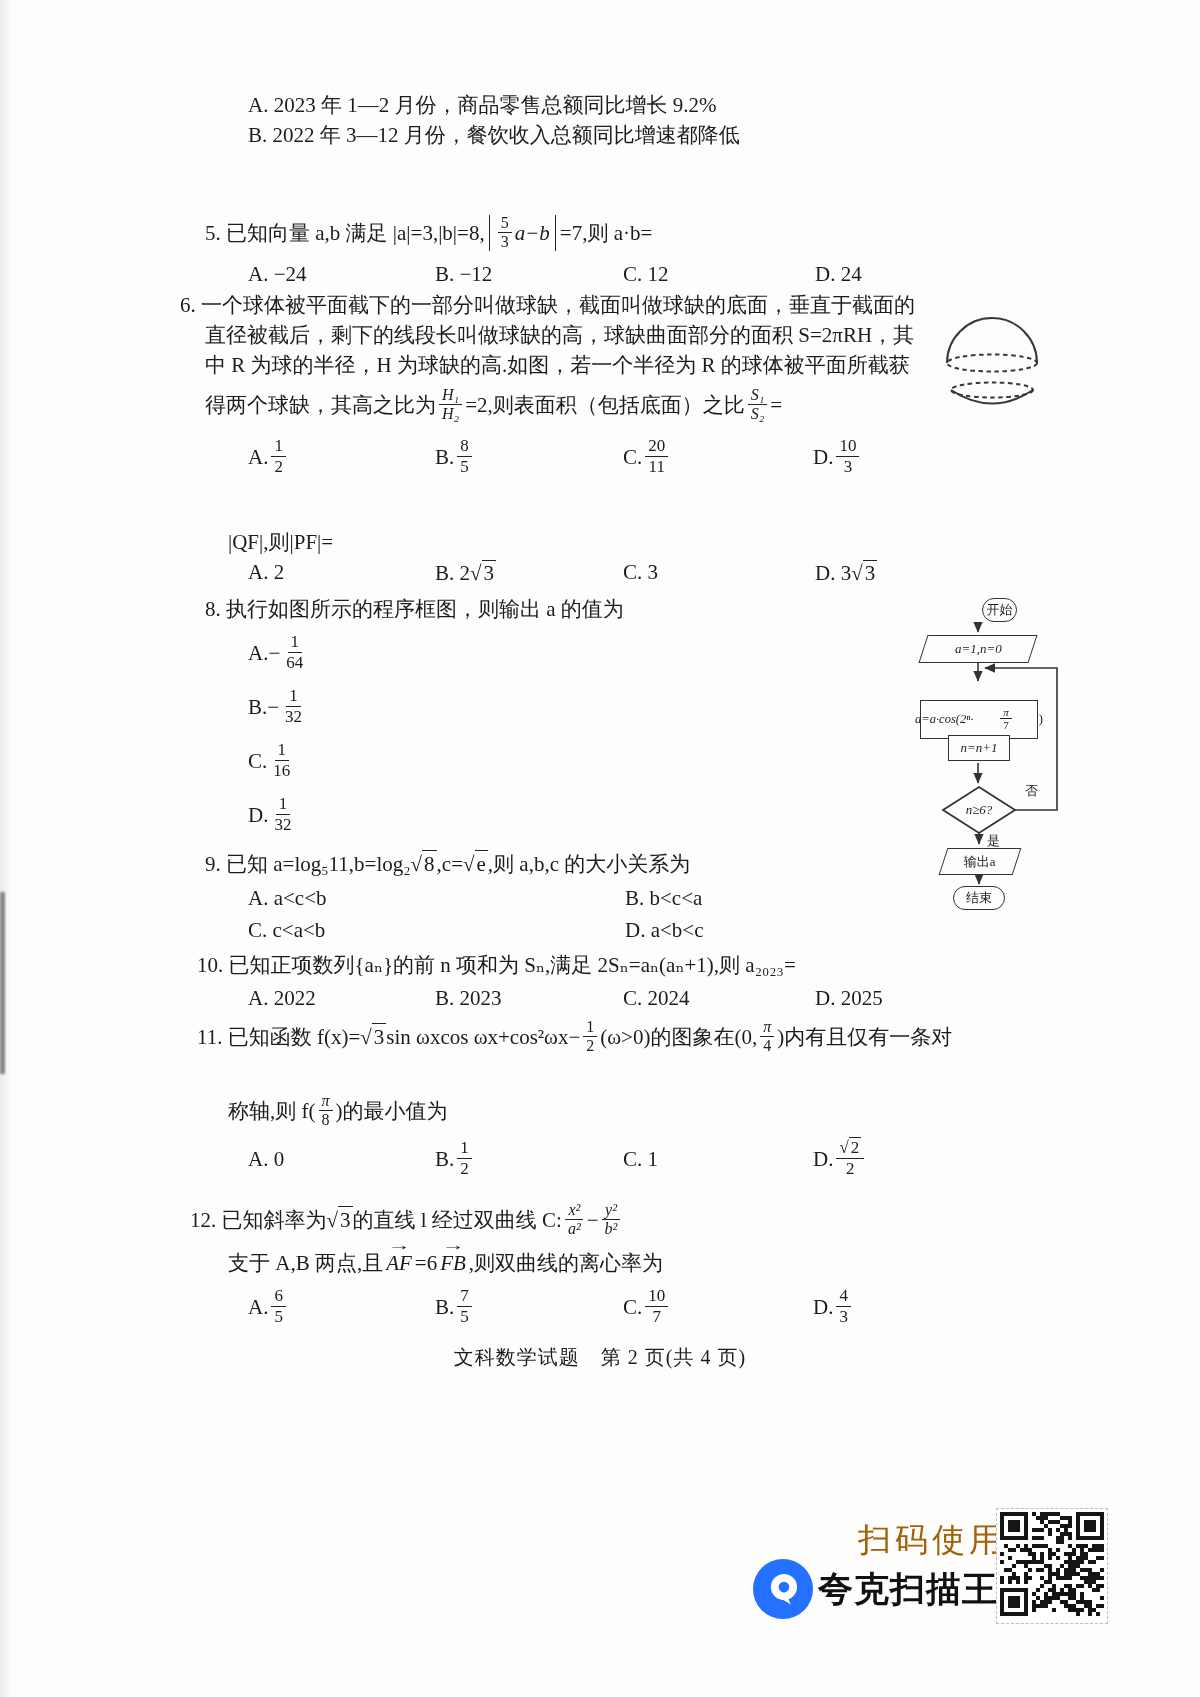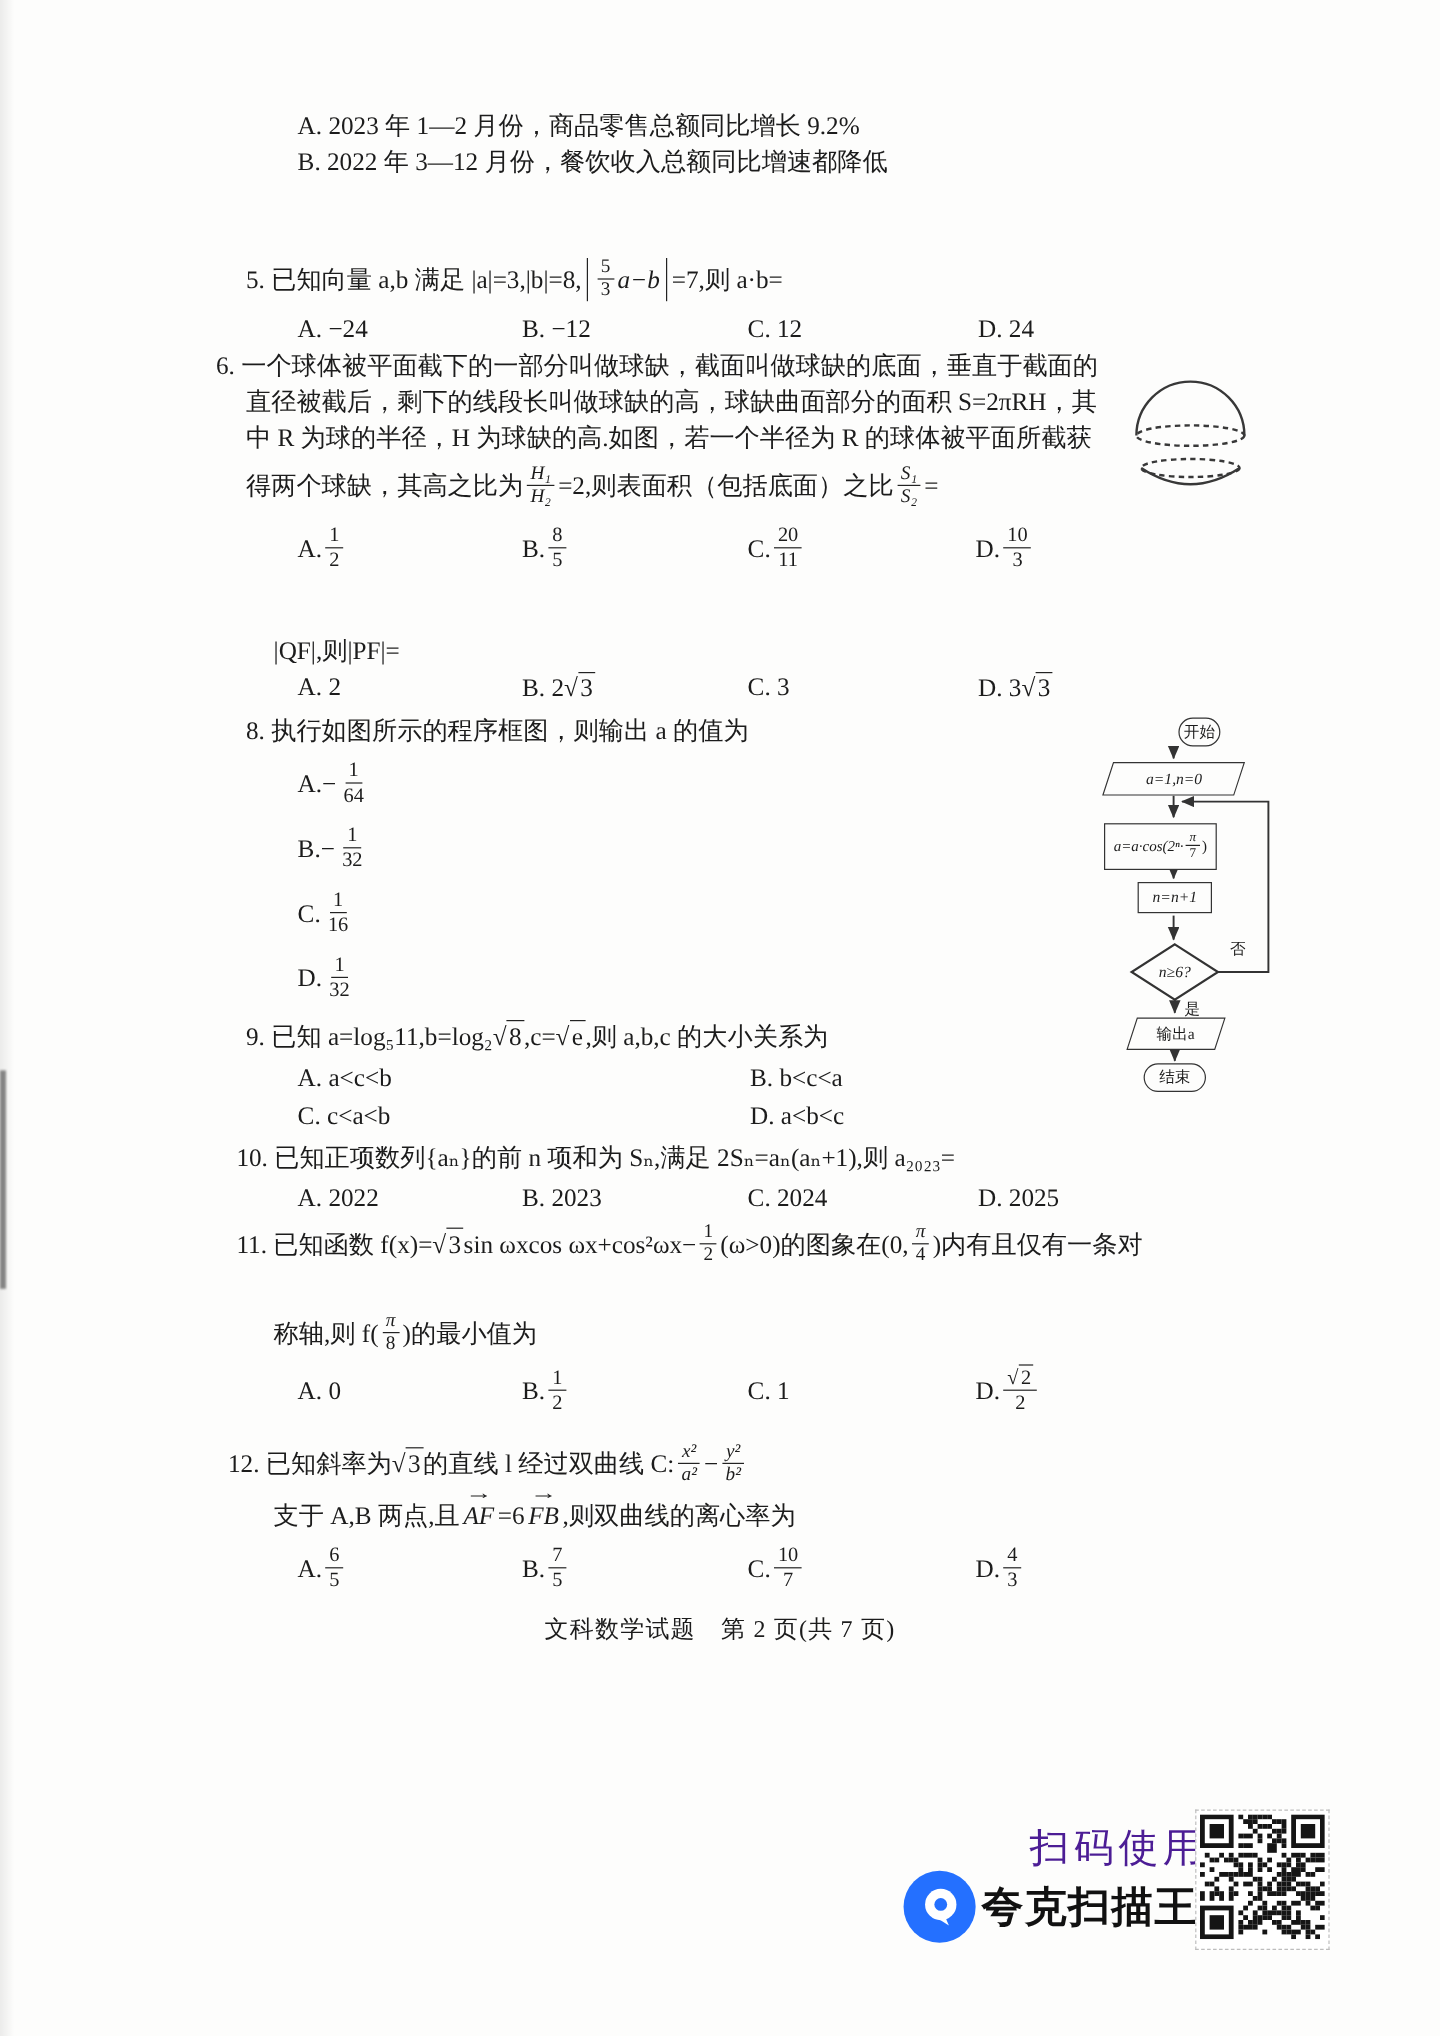--- a/index.html
+++ b/index.html
@@ -33,21 +33,21 @@
         background:#fdfdfc;border:1.5px solid #333;box-sizing:border-box;}
   .flow .term{border-radius:12px;}
   .flow .para{transform:skewX(-18deg);}
   .flow .para>span{transform:skewX(18deg);display:flex;align-items:center;}
   .flow .dtext{position:absolute;display:flex;align-items:center;justify-content:center;background:transparent;border:none;}
   .flow .lbl{position:absolute;font-size:13px;}
   .flow svg{position:absolute;left:0;top:0;}
   .fig{position:absolute;}
   .footer{position:absolute;left:0;right:0;text-align:center;font-size:20px;letter-spacing:1px;}
   
-  .hint{position:absolute;font-size:33px;letter-spacing:4px;color:#4c1d95;
+  .hint{position:absolute;font-size:33px;letter-spacing:4px;color:#a16207;
         font-family:"Liberation Sans","DejaVu Sans",sans-serif;text-align:center;}
   .app{position:absolute;font-size:35px;font-weight:bold;letter-spacing:1px;color:#111;
         font-family:"Liberation Sans","DejaVu Sans",sans-serif;}
   .qr-wrap{position:absolute;border:1px dashed #bdbdbd;padding:3px;background:#fff;}
   i{font-style:italic;}
 </style>
 </head>
 <body>
 
 <div class="page">
@@ -213,21 +213,21 @@
       <line x1="139" y1="290" x2="139" y2="294" stroke="#333" stroke-width="1.6" marker-end="url(#ah)"></line>
       <polyline points="175,220 217,220 217,78 145,78" fill="none" stroke="#333" stroke-width="1.6" marker-end="url(#ah)"></polyline>
       <polygon points="139,197 175,220 139,243 103,220" fill="none" stroke="#333" stroke-width="1.8"></polygon>
     </svg>
     <div class="node term" style="left:114px;top:8px;width:35px;height:24px;margin-left:28px;">
         <span>开始</span>
       </div>
     <div class="node para" style="left:83px;top:45px;width:110px;height:28px;">
         <span style="font-style:italic;">a=1,n=0</span>
       </div>
-    <div class="node" style="left:80px;top:96px;width:94px;height:39px;font-size:12.5px;">
+    <div class="node" style="left:80px;top:110px;width:118px;height:39px;font-size:12.5px;gap:25px;">
       <span style="font-style:italic;">a=a·cos(2ⁿ·</span>
       <span class="fr small">
           <span class="n" style="font-style:italic;">π</span>
           <span class="d">7</span>
         </span>
       <span>)</span>
     </div>
     <div class="node" style="left:108px;top:145px;width:62px;height:26px;">
         <span style="font-style:italic;">n=n+1</span>
       </div>
@@ -367,21 +367,21 @@
       </span>
   </div>
   <div class="opt" style="left:813px;top:1284px;height:46px;">
     <span>D.</span>
     <span class="fr big">
         <span class="n">4</span>
         <span class="d">3</span>
       </span>
   </div>
 
-  <div class="footer" style="top:1344px;"><span>文科数学试题　第 2 页(共 7 页)</span></div>
+  <div class="footer" style="top:1344px;"><span>文科数学试题　第 2 页(共 4 页)</span></div>
 
   <div class="hint" style="left:858px;top:1518px;"><span>扫码使用</span></div>
   <div style="position:absolute;left:752px;top:1558px;width:62px;height:62px;">
     <svg width="62" height="62" viewBox="0 0 64 64">
       <circle cx="32" cy="32" r="31" fill="#2470ff"></circle>
       <circle cx="33" cy="30" r="13.5" fill="#ffffff"></circle>
       <path d="M24 38 L40 48 L34 34 Z" fill="#ffffff"></path>
       <circle cx="33" cy="30" r="5.5" fill="#2470ff"></circle>
     </svg>
   </div>

